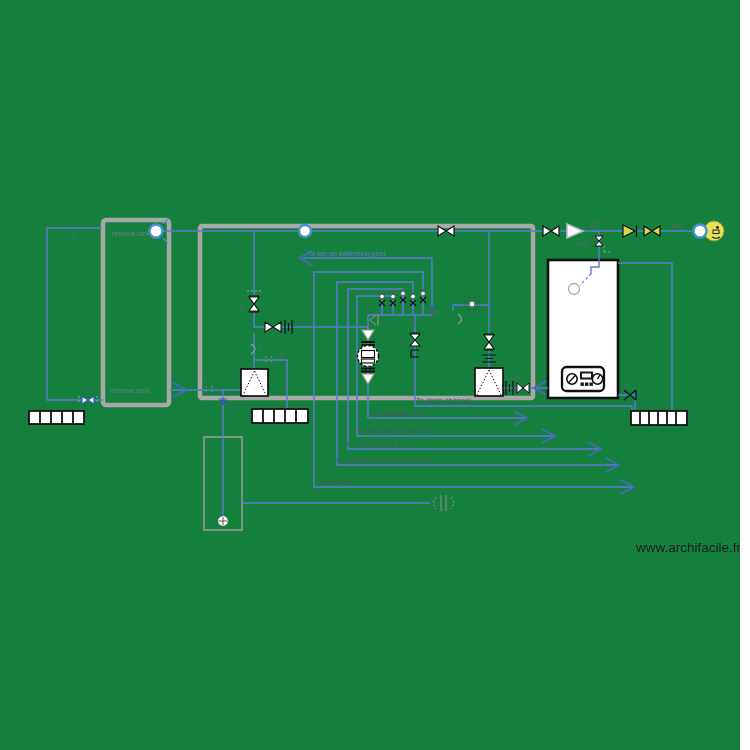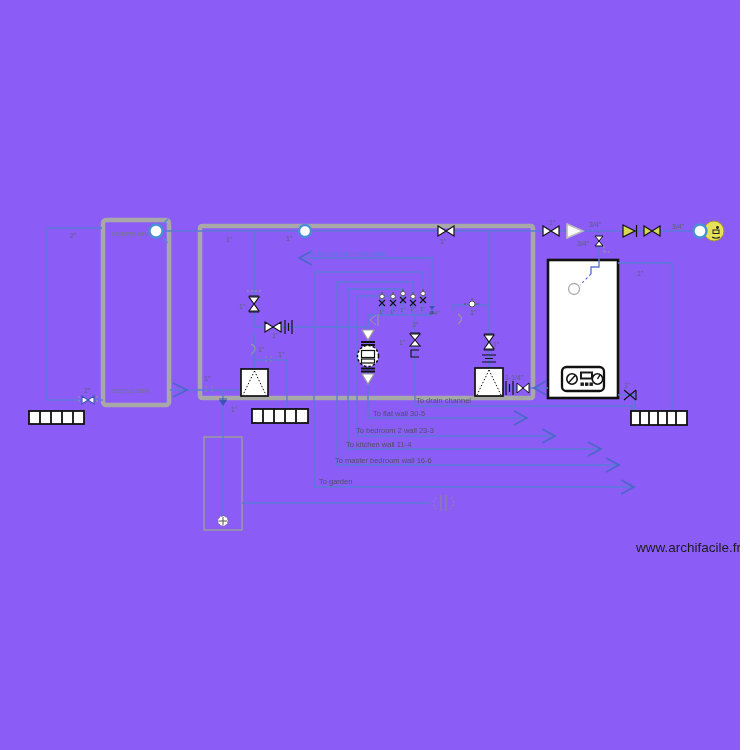--- a/index.html
+++ b/index.html
@@ -1,16 +1,16 @@
 <!DOCTYPE html>
 <html><head>
 <meta charset="utf-8">
 <style>
   html,body{margin:0;padding:0;background:#ffffff;}
-  .stage{position:relative;width:740px;height:750px;background:#8b5cf6;overflow:hidden;
+  .stage{position:relative;width:740px;height:750px;background:#15803d;overflow:hidden;
          font-family:"Liberation Sans", sans-serif;}
   svg text{font-family:"Liberation Sans", sans-serif;}
   .sz{font-size:7px;fill:#5a6472;}
   .szs{font-size:6px;fill:#5a6472;}
   .tank-lbl{font-size:7px;fill:#70798a;}
   .dest{font-size:7.5px;fill:#49536b;}
   .pool{font-size:7px;fill:#5b79d8;}
   .wm{font-size:13.5px;fill:#1c1c1c;}
 </style>
 </head>

